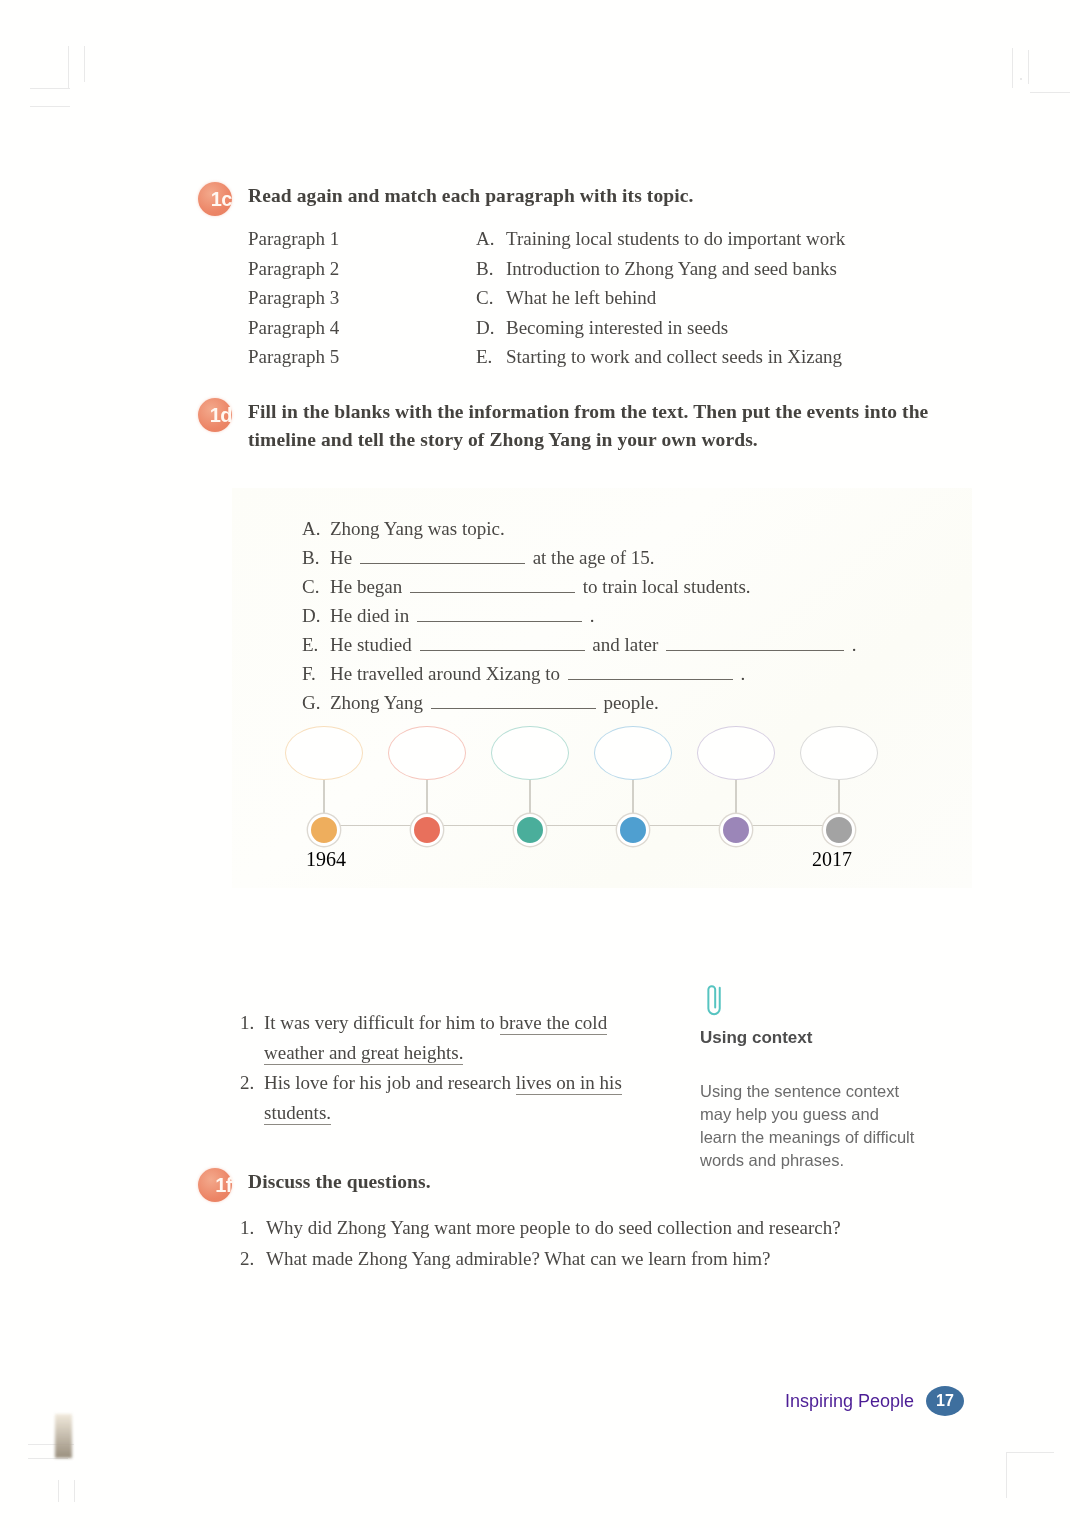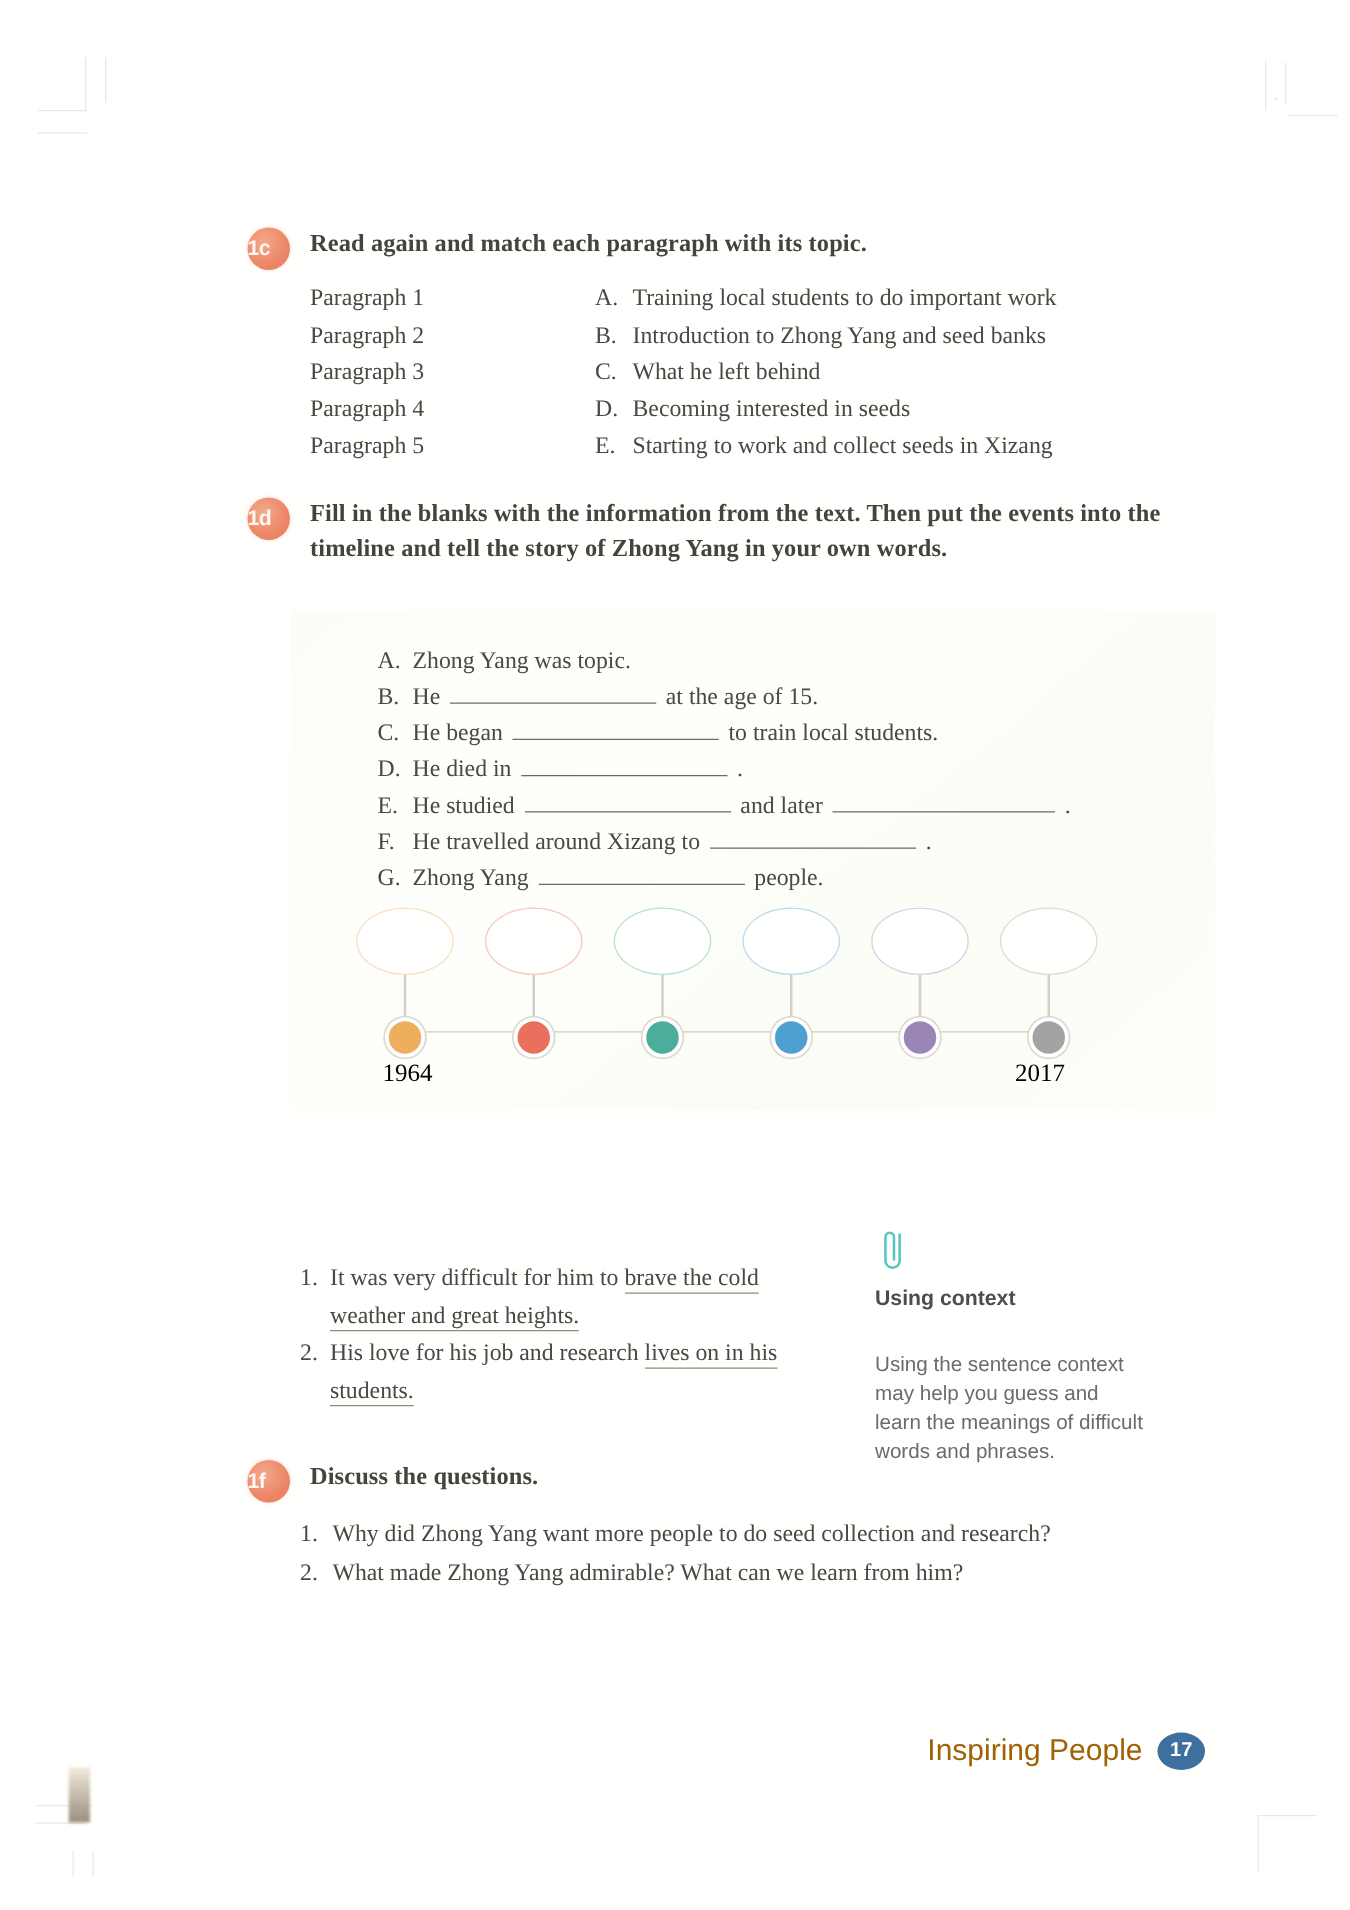--- a/index.html
+++ b/index.html
@@ -42,21 +42,21 @@
     background:linear-gradient(180deg,#efe7d8,#8f8370);
     filter:blur(1.4px);opacity:.9;
   }
 
   
   .act{position:absolute;}
   .badge{
     position:absolute;left:0;top:0;width:34px;height:34px;border-radius:50%;
     background:radial-gradient(circle at 38% 34%, #f3a98c 0%, #ec8566 62%, #e67f5f 100%);
     color:#fff8f2;font-family:"Liberation Sans", sans-serif;font-weight:bold;
-    font-size:17px;line-height:34px;text-align:left;letter-spacing:-.5px;
+    font-size:20px;line-height:34px;text-align:right;letter-spacing:-.5px;
     box-shadow:0 0 3px rgba(236,133,102,.35);
   }
   .act-head{
     margin-left:50px;font-weight:bold;font-size:19.5px;line-height:28px;
     color:#45433f;letter-spacing:.1px;
   }
   .sec1c{left:198px;top:182px;width:760px;}
   .sec1d{left:198px;top:398px;width:762px;}
   .sec1e{left:198px;top:938px;width:760px;}
   .sec1f{left:198px;top:1168px;width:760px;}
@@ -119,21 +119,21 @@
   }
 
   
   .q-list{position:absolute;left:240px;top:1212px;width:700px;font-size:19px;line-height:31px;}
   .q-row{display:flex;}
   .q-num{width:26px;flex:none;}
 
   
   .footer{position:absolute;right:116px;bottom:112px;display:flex;align-items:center;}
   .foot-label{
-    font-family:"Liberation Sans", sans-serif;font-size:24px;color:#a16207;margin-right:12px;
+    font-family:"Liberation Sans", sans-serif;font-size:18px;color:#4c1d95;margin-right:12px;
   }
   .foot-page{
     width:38px;height:30px;border-radius:50%;background:#3e6f9e;color:#fff;
     font-family:"Liberation Sans", sans-serif;font-weight:bold;font-size:16px;
     line-height:30px;text-align:center;
   }
 </style>
 </head>
 <body>
 

